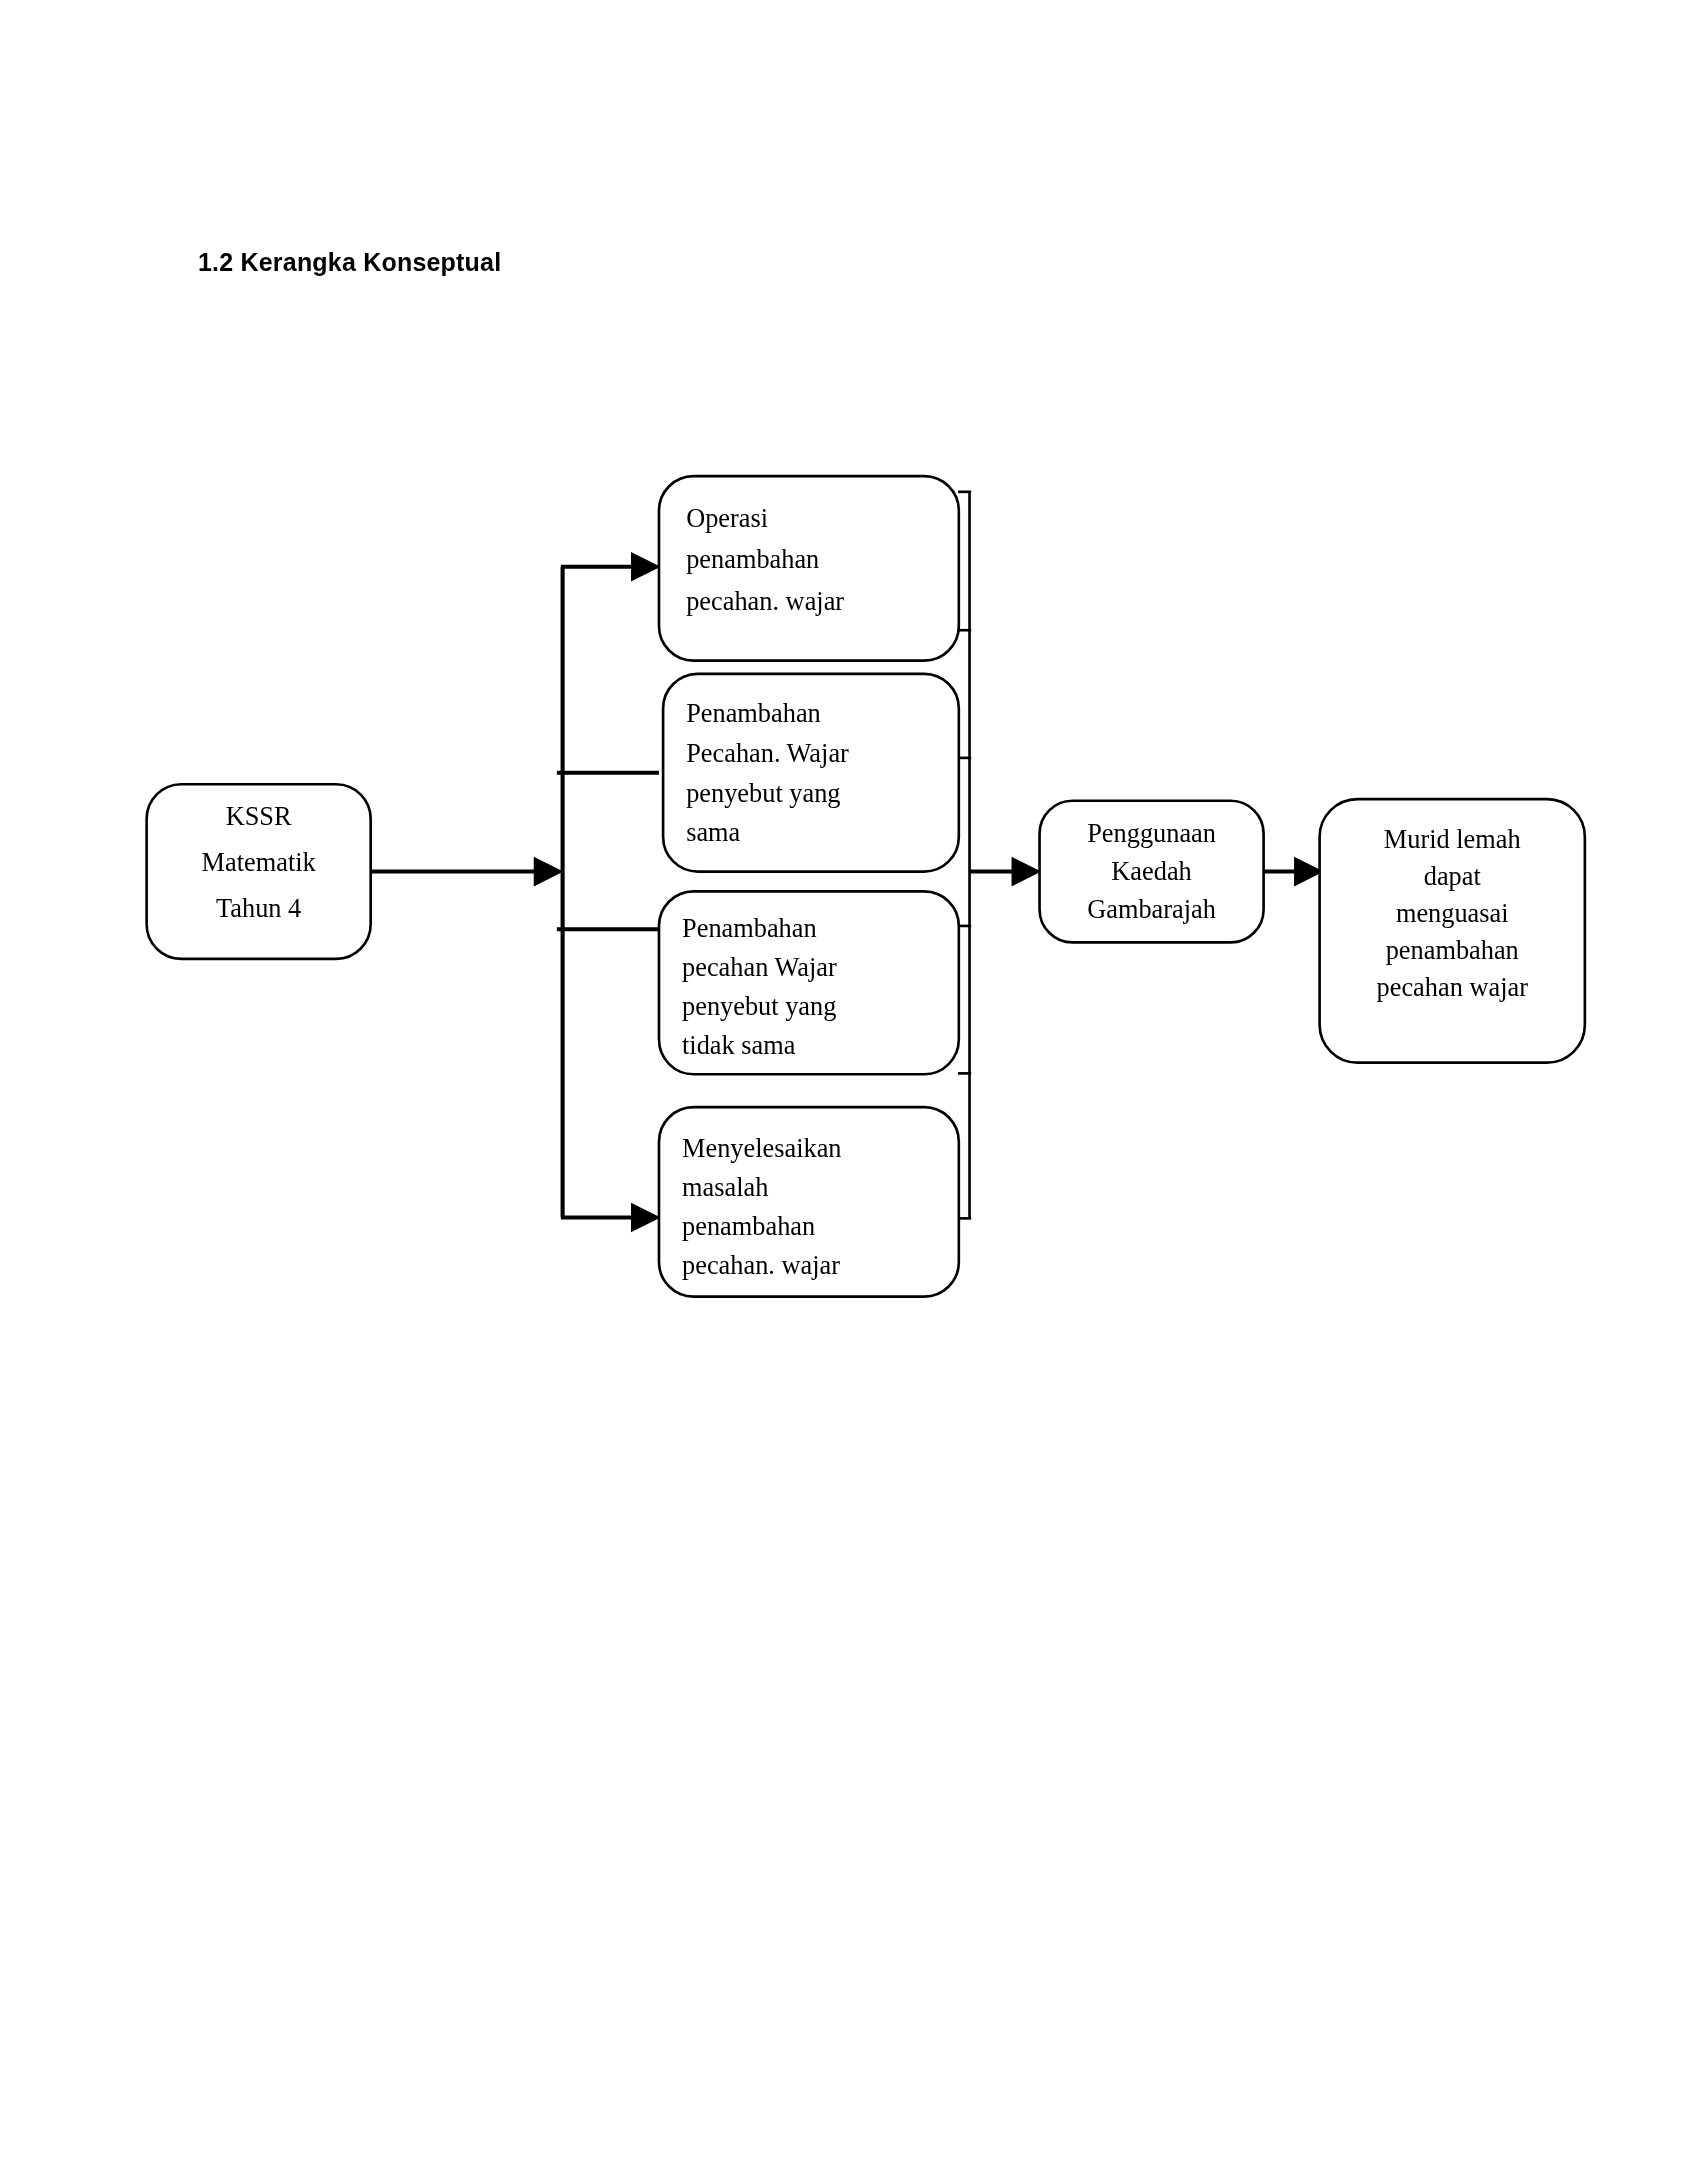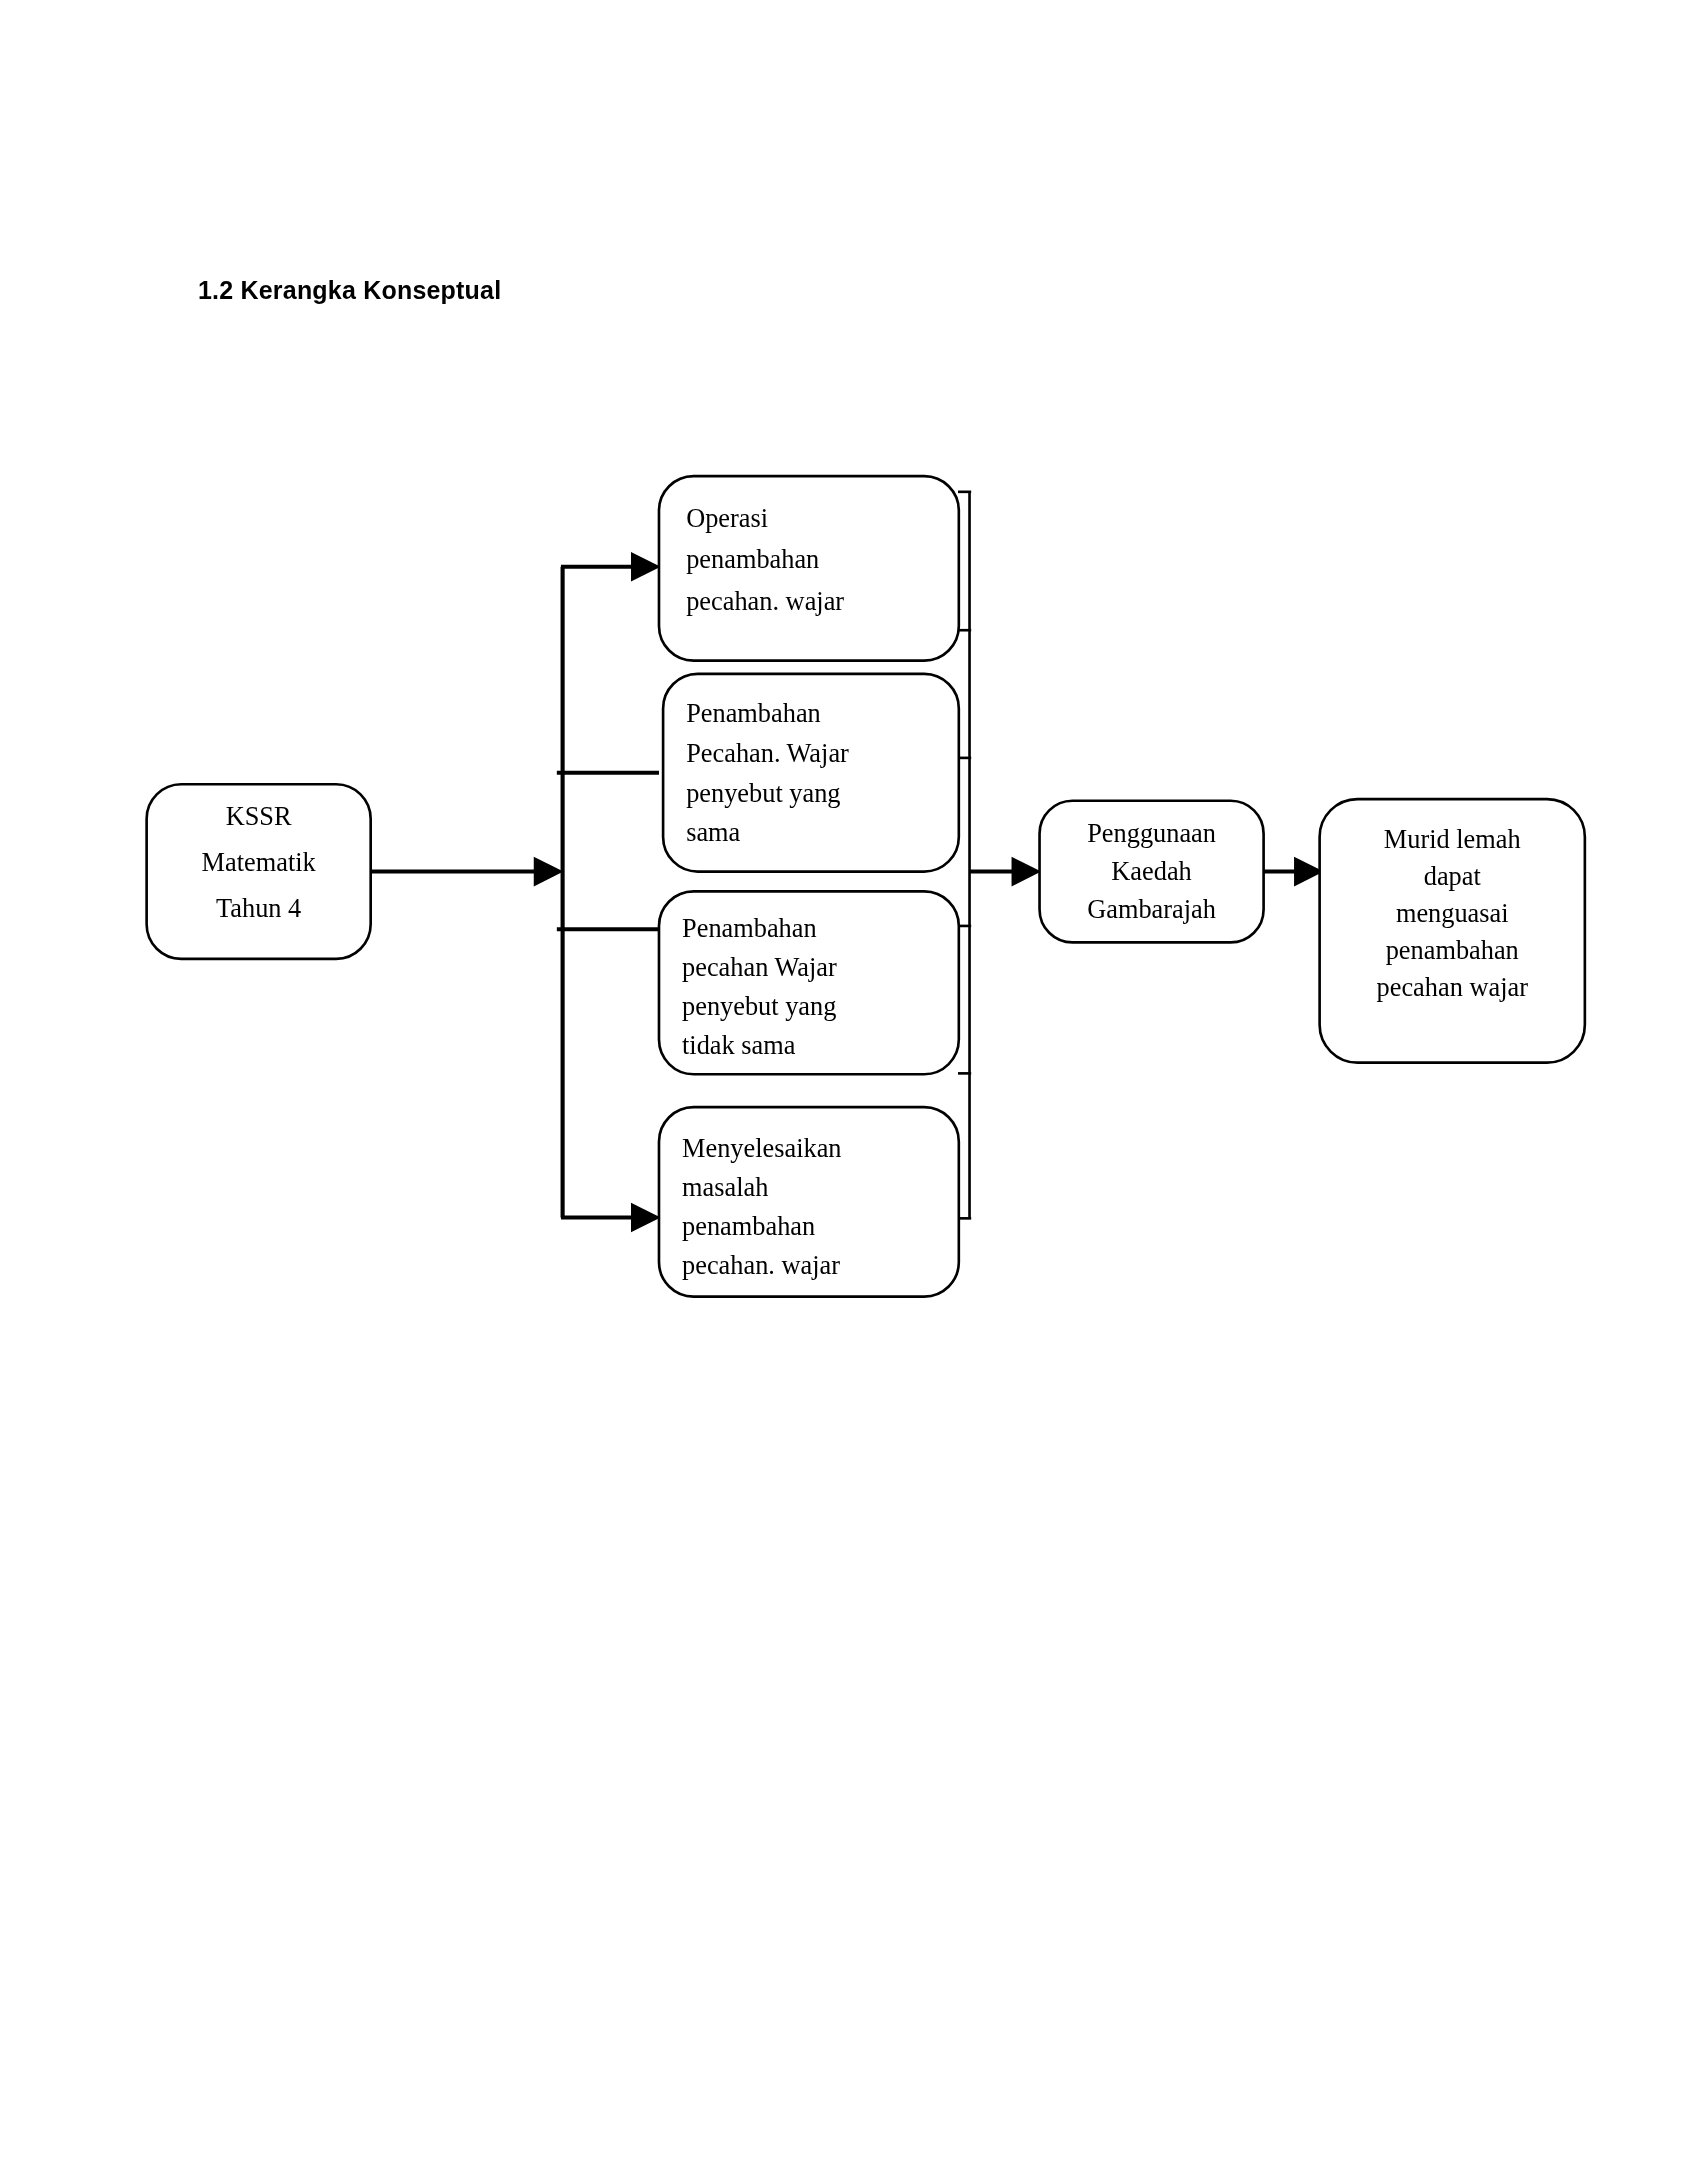--- a/index.html
+++ b/index.html
@@ -16,21 +16,21 @@
     overflow: hidden;
   }
   #page {
     position: absolute;
     inset: 0;
     background: #ffffff;
   }
   #section-title {
     position: absolute;
     left: 198px;
-    top: 276px;
+    top: 248px;
     font-family: "Liberation Sans", sans-serif;
     font-weight: bold;
     font-size: 25px;
     letter-spacing: 0.2px;
     color: #000000;
     white-space: nowrap;
   }
   #diagram-wrap {
     position: absolute;
     left: 0;

